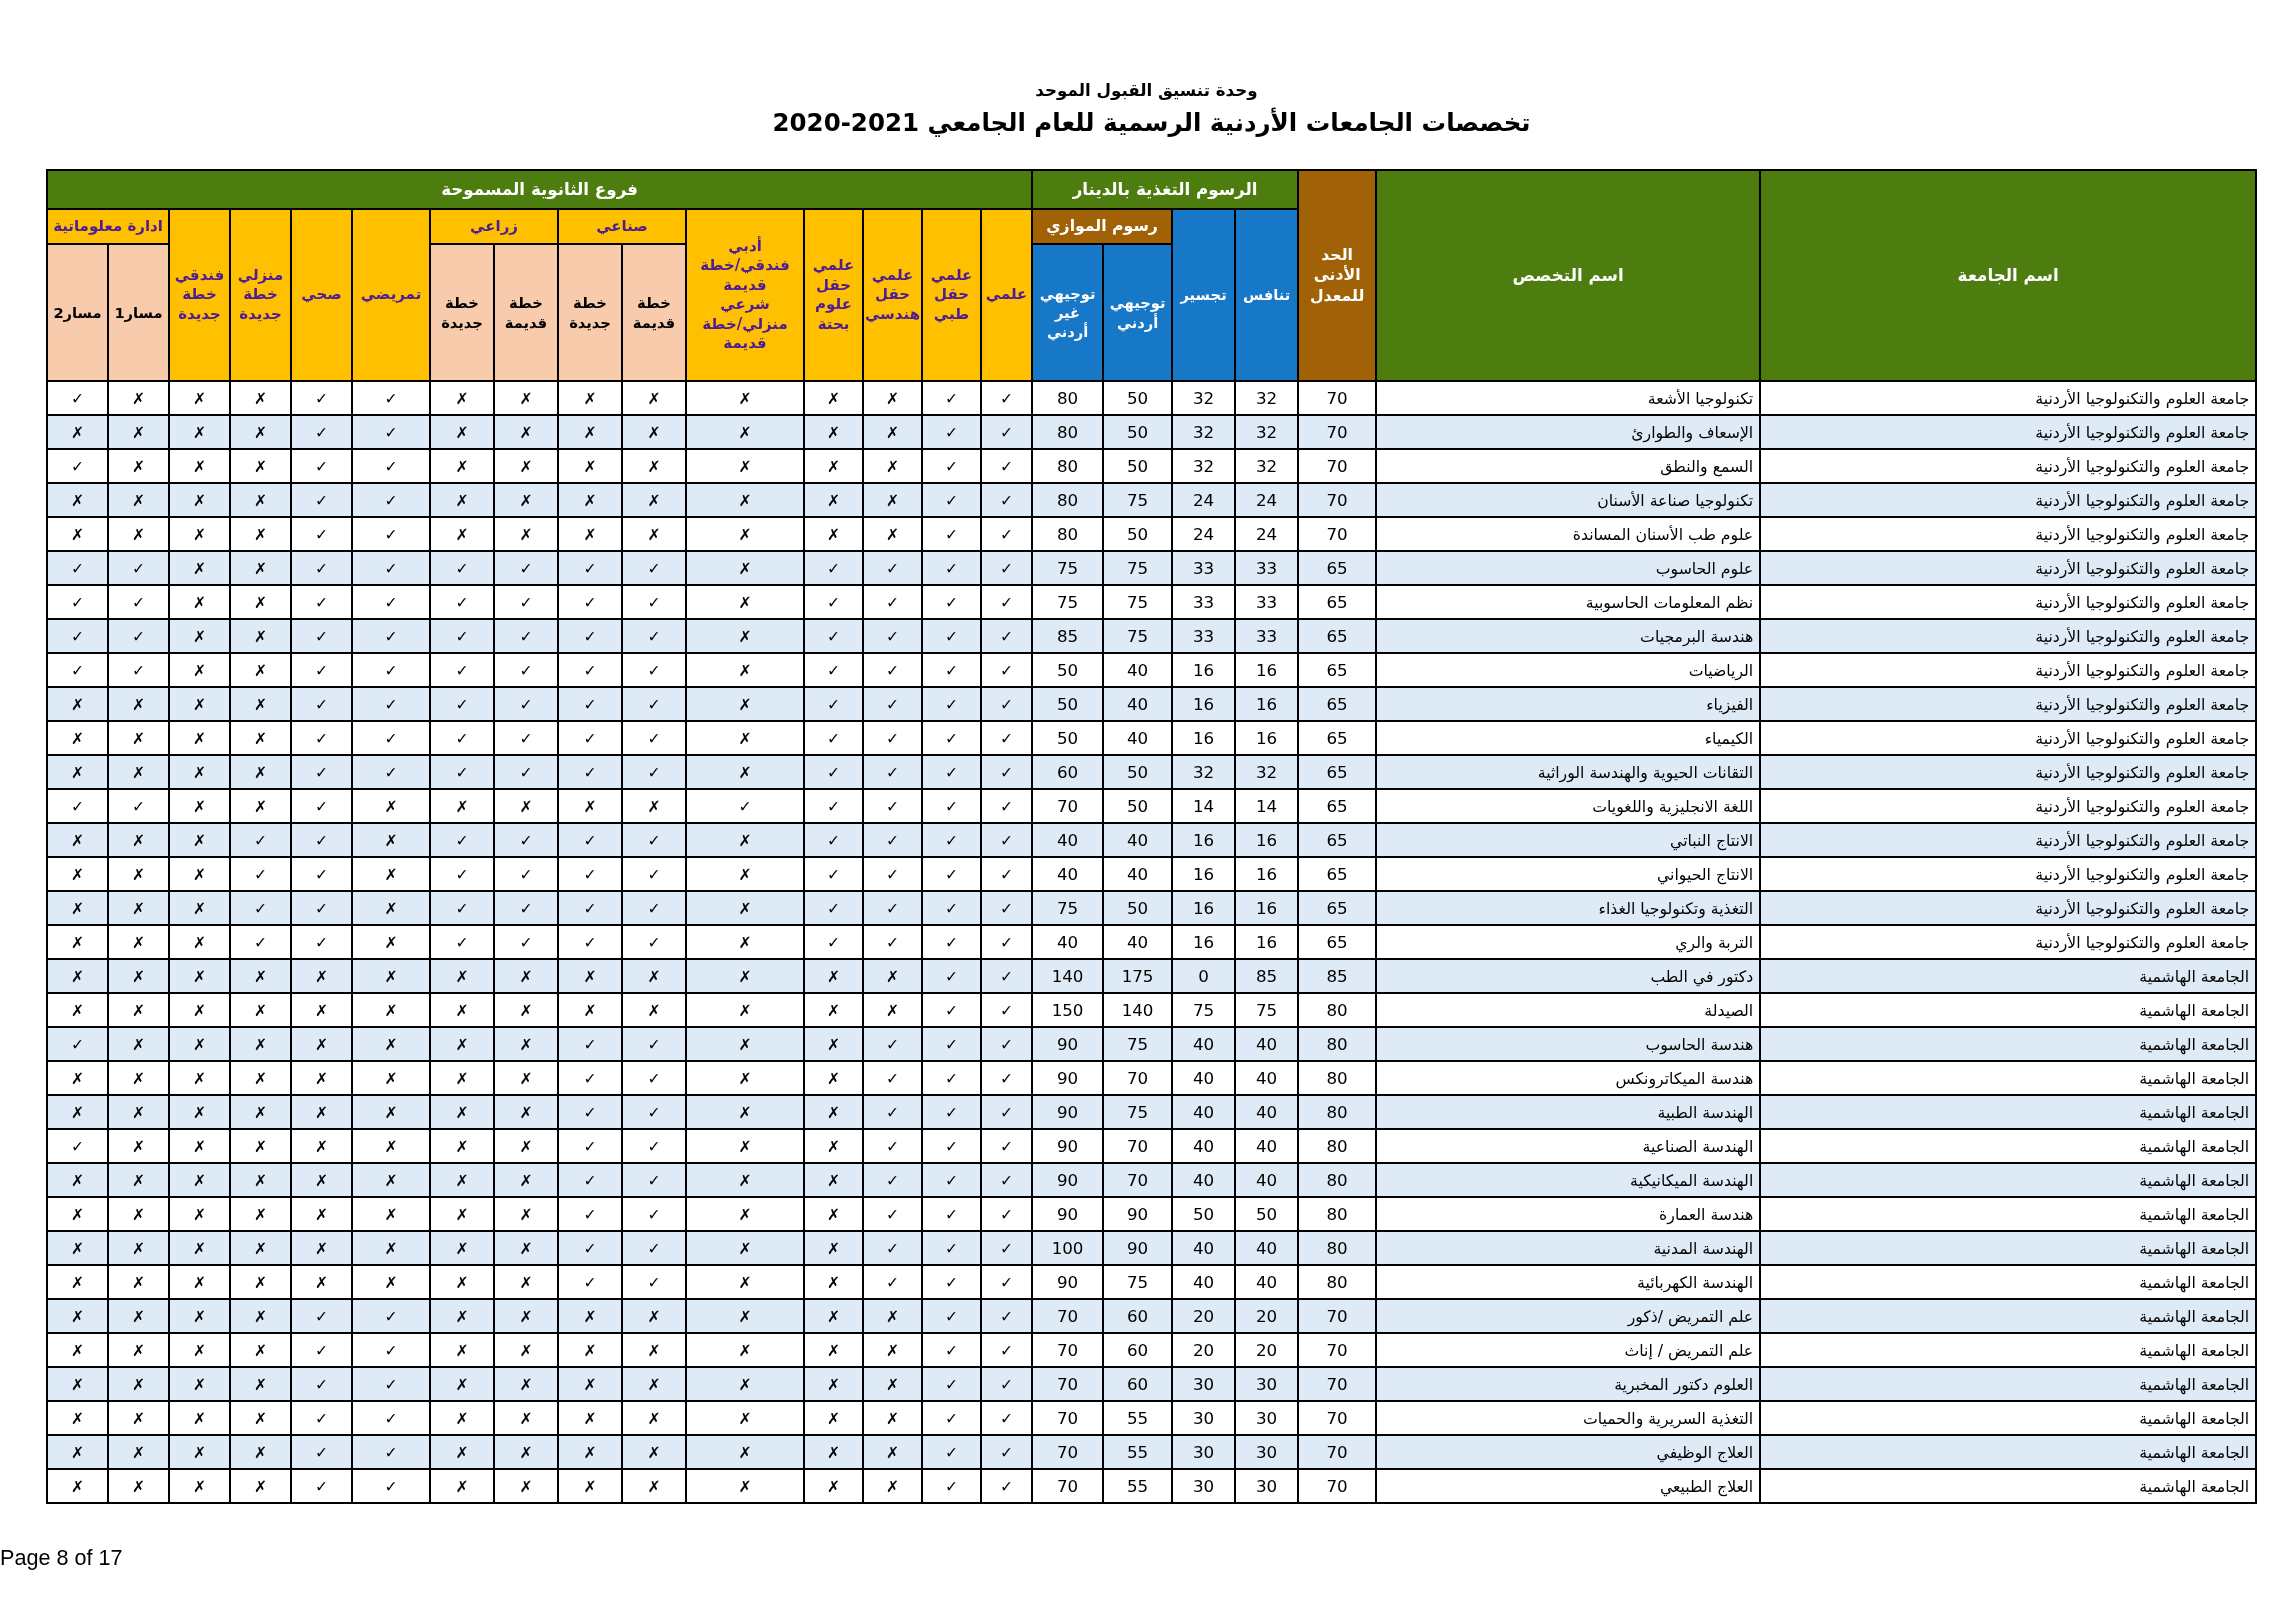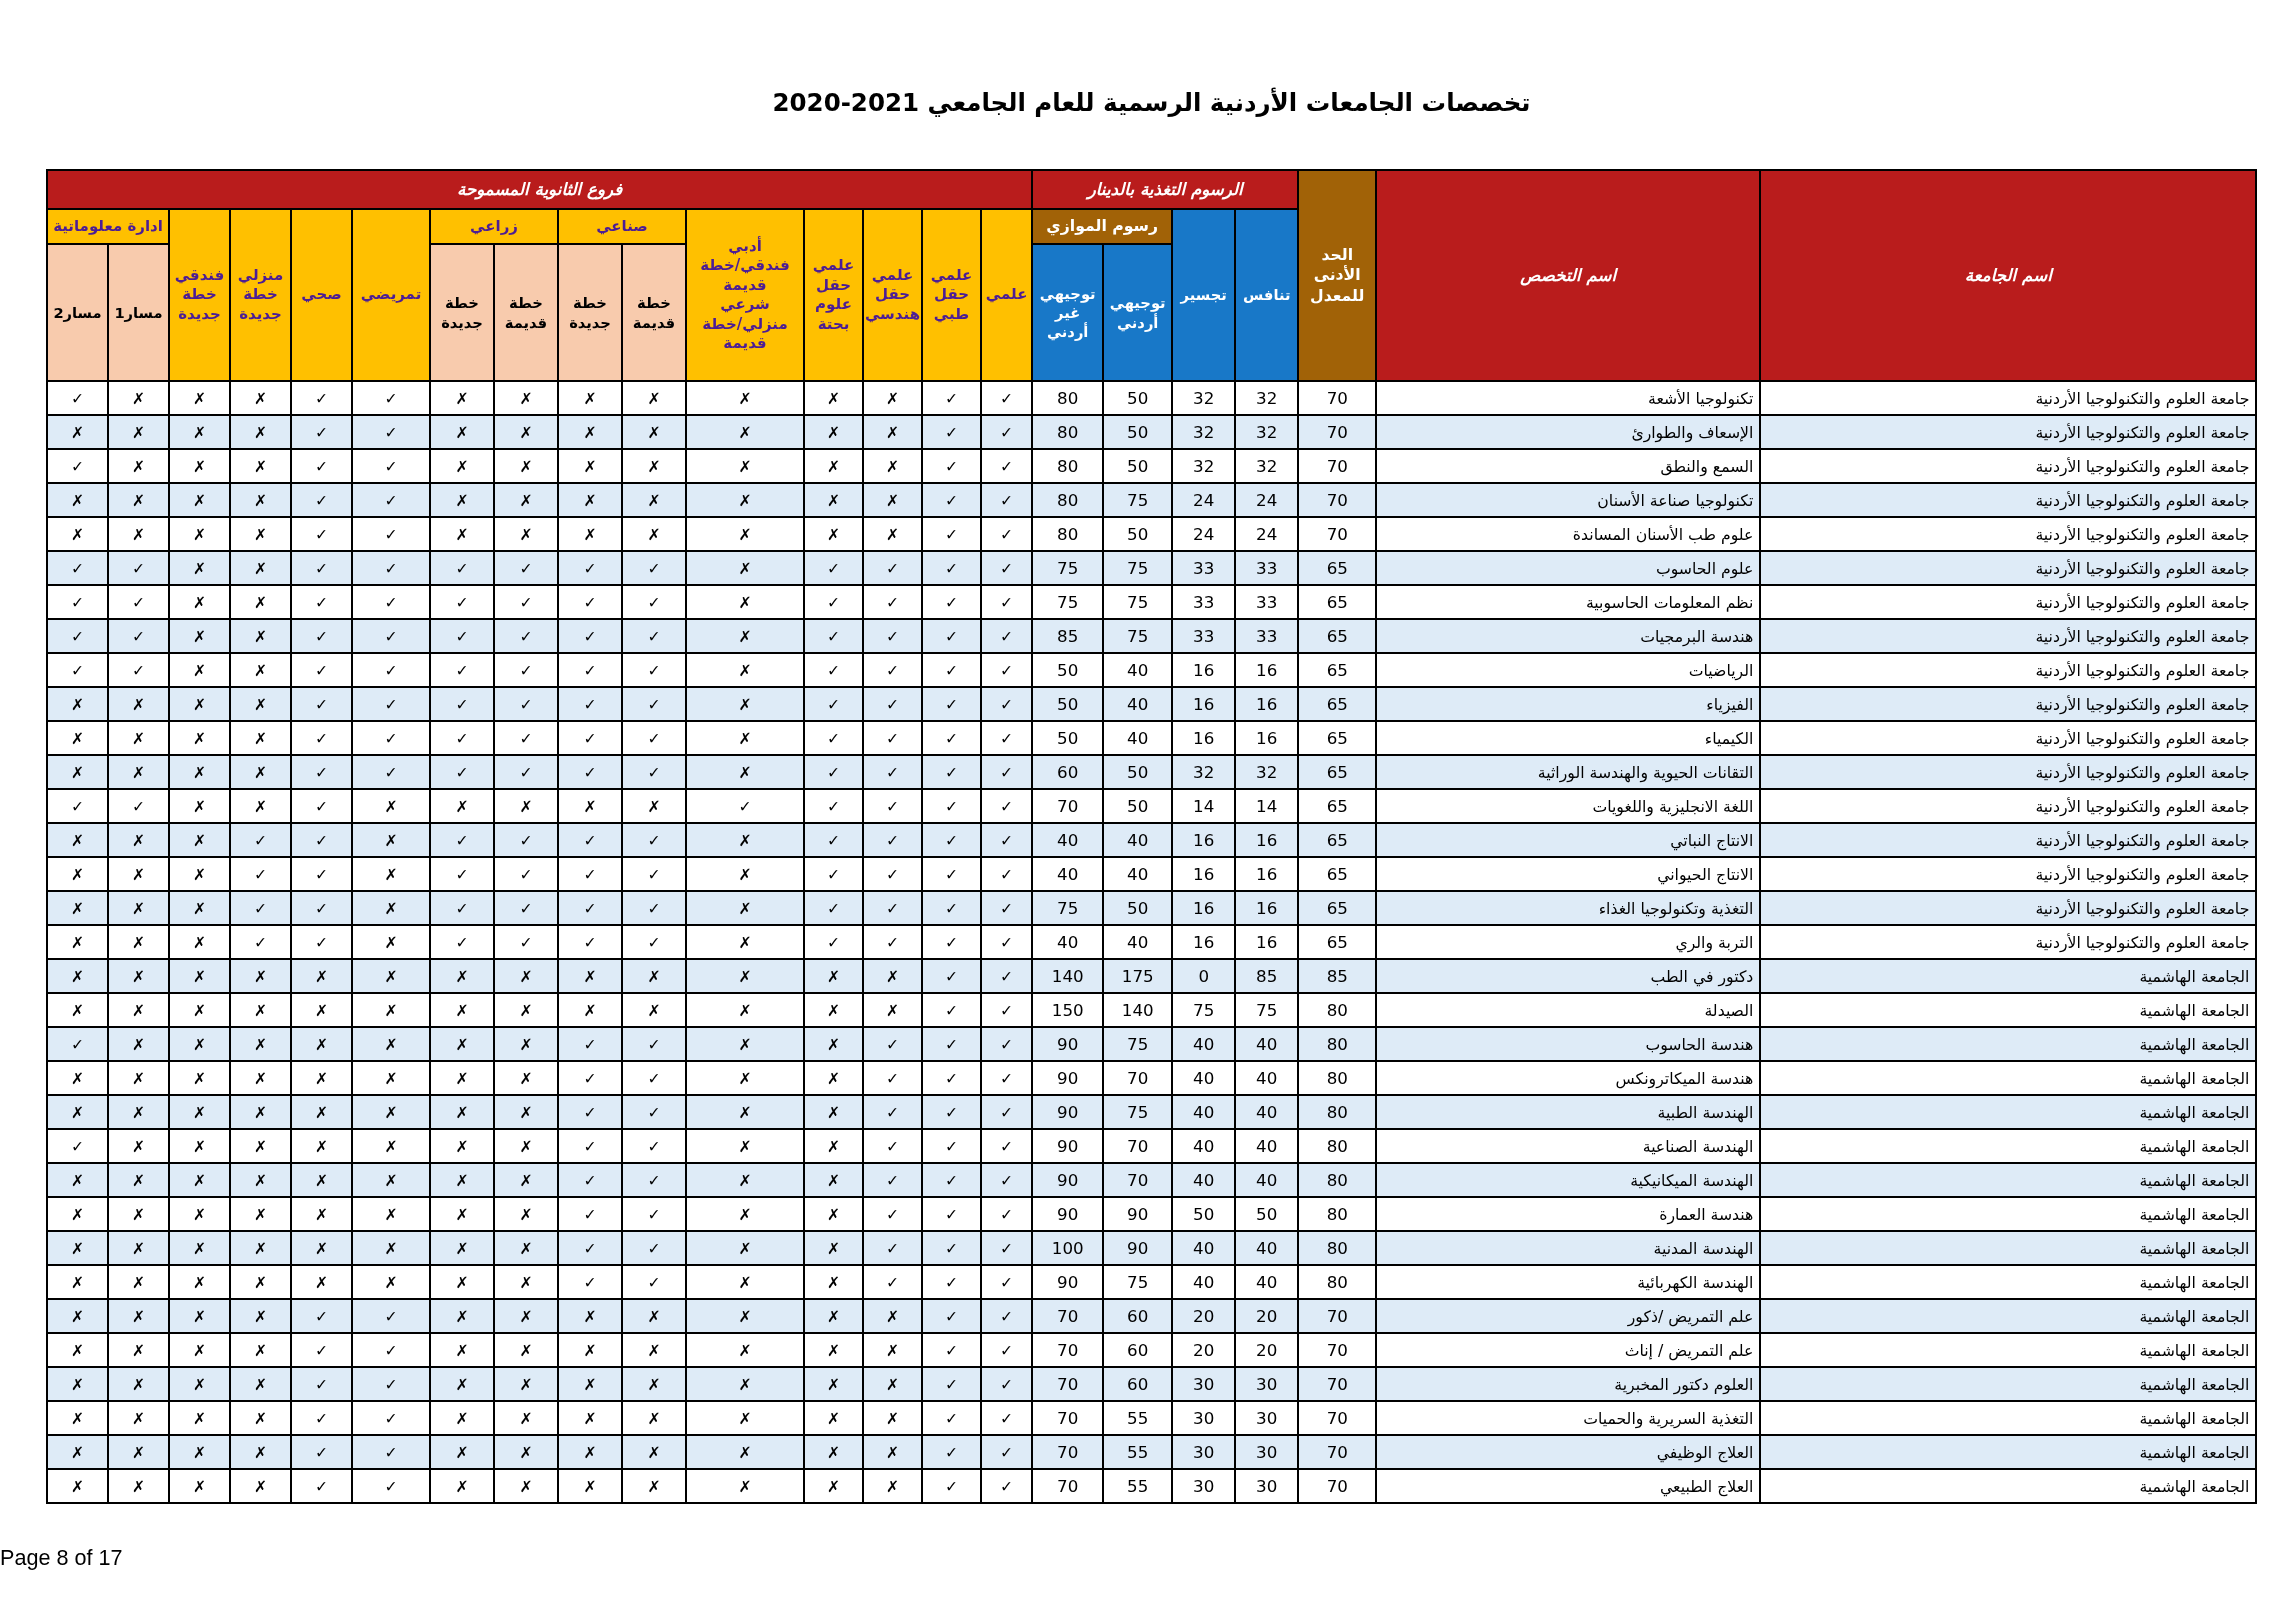--- a/index.html
+++ b/index.html
@@ -26,21 +26,21 @@
     vertical-align:middle; text-align:center;
   }
   .grid thead th {
     font-weight:bold; white-space:pre-line; line-height:1.3;
     direction:rtl;
   }
   tr.hA th { height:37px; }
   tr.hB th { height:33px; }
   tr.hC th { height:135px; }
 
-  .navy  { background:#b91c1c; color:#fff; font-size:16.7px;font-style:italic; }
+  .navy  { background:#4d7c0f; color:#fff; font-size:16.7px; }
   .navy2 { background:#a16207; color:#fff; font-size:15.7px; }
   .gold  { background:#FFC000; color:#4c1d95; font-size:15px; }
   .peach { background:#F8CBAD; color:#000; font-size:14.7px; }
   .blue  { background:#1878C8; color:#fff; font-size:14.7px; }
 
   .grid tbody tr { height:34px; }
   .grid tbody tr.stripe { background:#DEEBF7; }
   .grid tbody td { font-size:16.7px; }
   .grid tbody td.chk { font-size:15.7px; font-weight:bold; }
   .grid tbody td.name {
@@ -50,20 +50,21 @@
   .footer {
     position:absolute; top:1545px; left:0; width:100%;
     text-align:left; font-size:21.6px;
     font-family:"Liberation Sans", sans-serif;
   }
 </style>
 </head>
 <body>
 
 <div class="titles">
+  <div class="t1">وحدة تنسيق القبول الموحد</div>
   <div class="t2">تخصصات الجامعات الأردنية الرسمية للعام الجامعي 2021-2020</div>
 </div>
 
 <table class="grid">
   <colgroup>
     <col style="width:61px">
       <col style="width:61px">
       <col style="width:61px">
       <col style="width:61px">
     <col style="width:61px">

